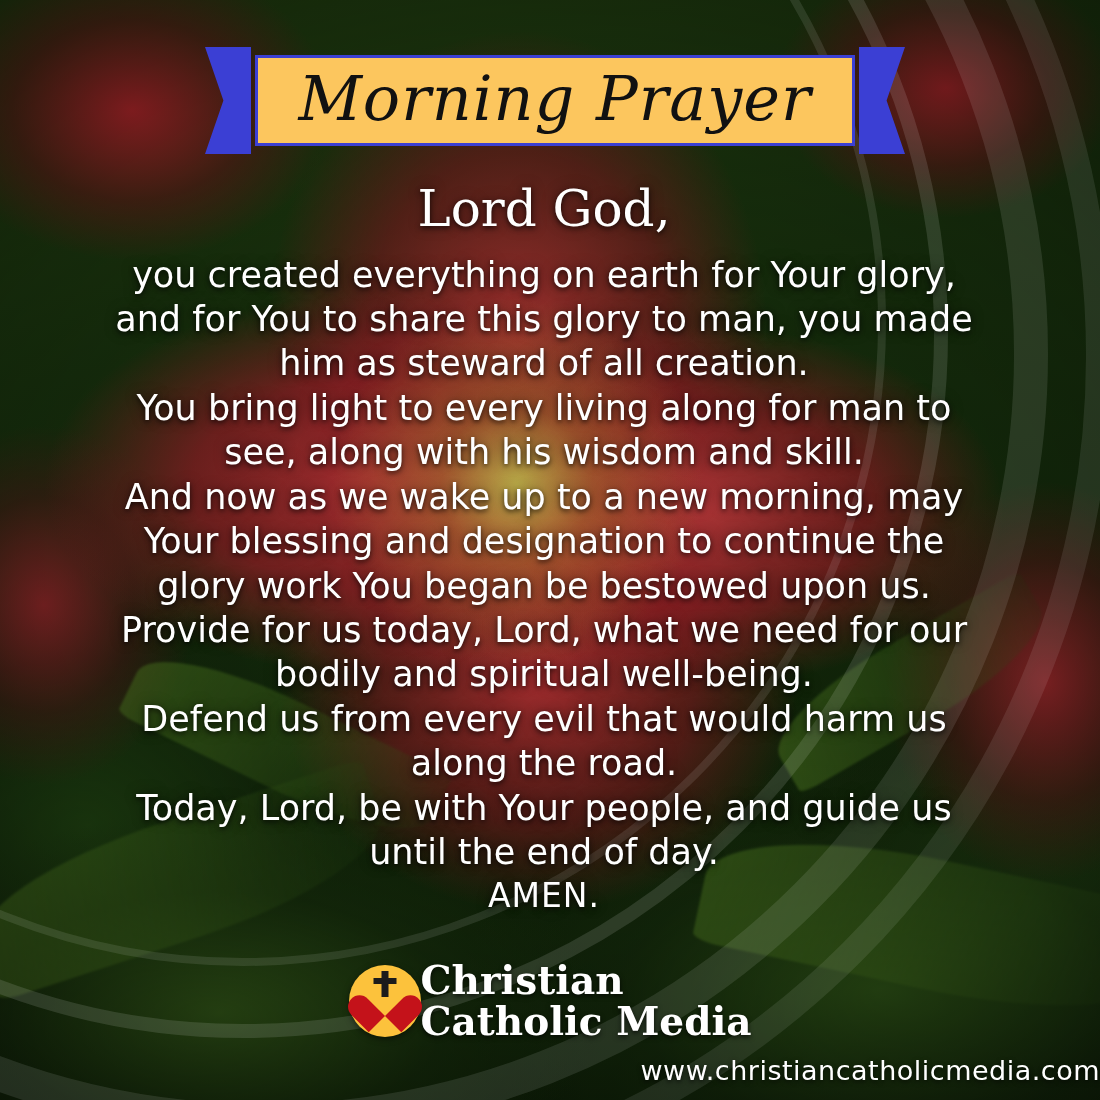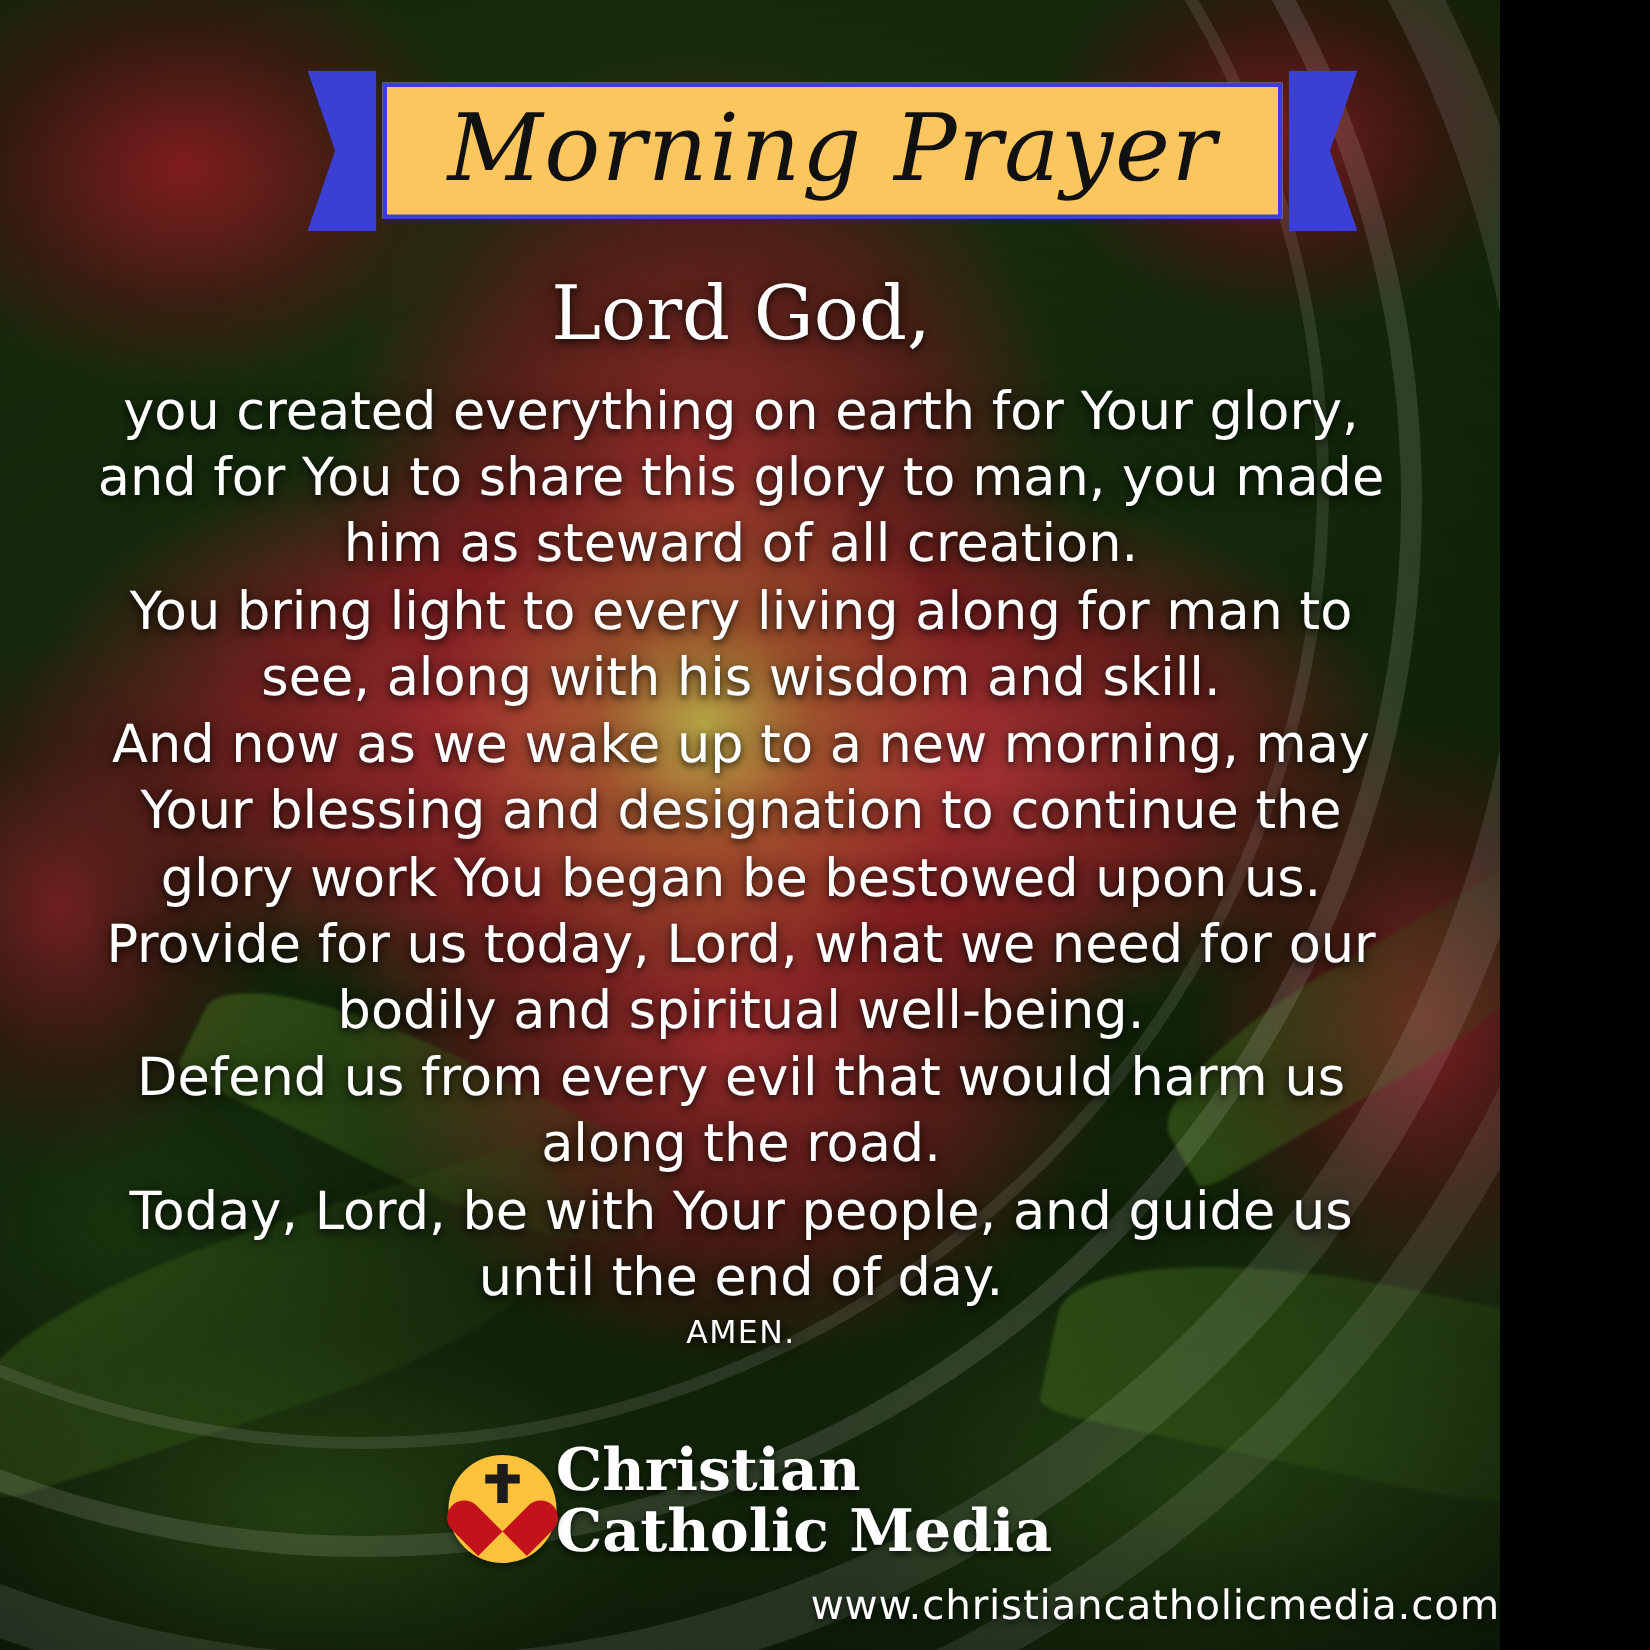--- a/index.html
+++ b/index.html
@@ -5,21 +5,21 @@
   html, body {
     margin: 0;
     padding: 0;
     background: #000;
   }
   body {
     font-family: "DejaVu Sans", sans-serif;
   }
   .canvas {
     position: relative;
-    width: 1000px;
+    width: 1100px;
     height: 1100px;
     overflow: hidden;
     background: #6d28d9;
   }
 
   
   .photo {
     position: absolute;
     inset: 0;
     background:
@@ -127,33 +127,33 @@
     font-weight: 400;
   }
   .body-lines {
     font-family: "DejaVu Sans", sans-serif;
     font-size: 35px;
     line-height: 1.27;
   }
   .body-lines .line { display: block; white-space: nowrap; }
   .amen {
     font-family: "DejaVu Sans", sans-serif;
-    font-size: 21px;
+    font-size: 33px;
     line-height: 1.3;
     letter-spacing: 1px;
   }
 
   
   .logo-row {
     position: absolute;
     left: 0;
     right: 0;
     top: 960px;
     display: flex;
-    align-items: flex-end;
+    align-items: center;
     justify-content: center;
   }
   .logo-mark {
     position: relative;
     width: 72px;
     height: 72px;
     border-radius: 50%;
     background: #fcc23c;
     display: flex;
     align-items: center;

